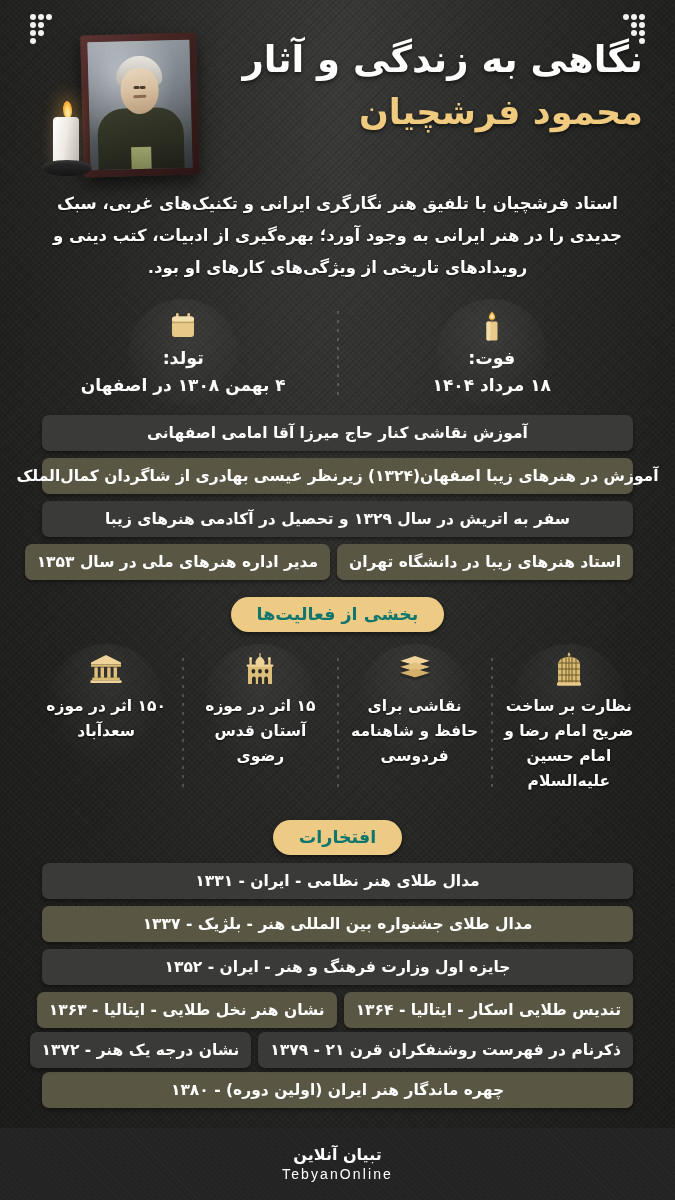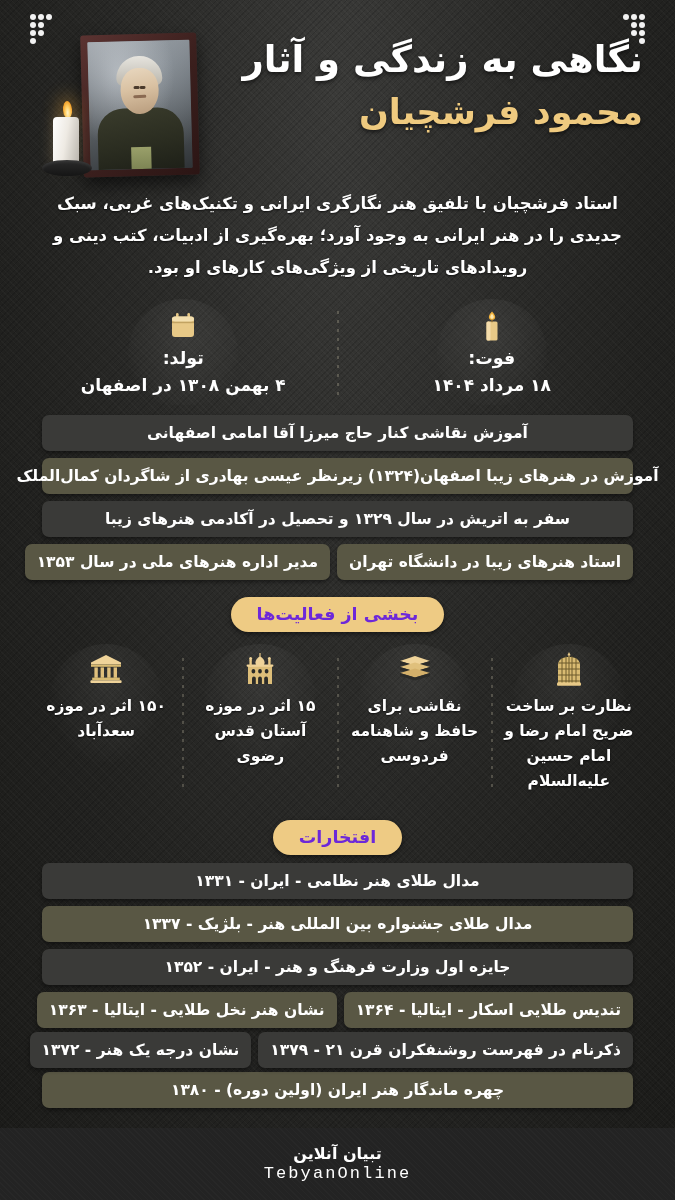--- a/index.html
+++ b/index.html
@@ -233,21 +233,21 @@
   .band-pair .band { flex: 1 1 0; margin-bottom: 4px; }
   .band-pair .band.narrow { flex: 0 0 41%; }
 
   
   .badge-wrap {
     display: flex; align-items: center; justify-content: center;
     margin: 13px 0 8px;
   }
   .badge {
     background: #eecb84;
-    color: #6d28d9;
+    color: #0f766e;
     font-size: 17.5px;
     font-weight: 700;
     padding: 7px 26px 8px;
     border-radius: 20px;
     box-shadow: 0 2px 5px rgba(0,0,0,.5);
   }
 
   
   .acts {
     display: flex;
@@ -294,21 +294,21 @@
     left: 0; right: 0; bottom: 0;
     height: 72px;
     background: #232323;
     background-image: repeating-linear-gradient(45deg, rgba(255,255,255,.02) 0 1px, transparent 1px 4px);
     display: flex;
     align-items: center;
     justify-content: center;
   }
   .tebyan { text-align: center; color: #fff; }
   .tebyan-fa { font-size: 16px; font-weight: 700; letter-spacing: 0px; line-height: 1.1; }
-  .tebyan-en { font-size: 17px; letter-spacing: 2.1px; margin-top: 2px; font-family: Liberation Mono, monospace; }
+  .tebyan-en { font-size: 14px; letter-spacing: 2.1px; margin-top: 2px; font-family: Liberation Sans, sans-serif; }
   .saed {
     position: absolute;
     left: 20px;
     background: #f5c518;
     color: #111;
     font-size: 20px;
     font-weight: 700;
     padding: 5px 13px 6px;
     border-radius: 4px;
   }

